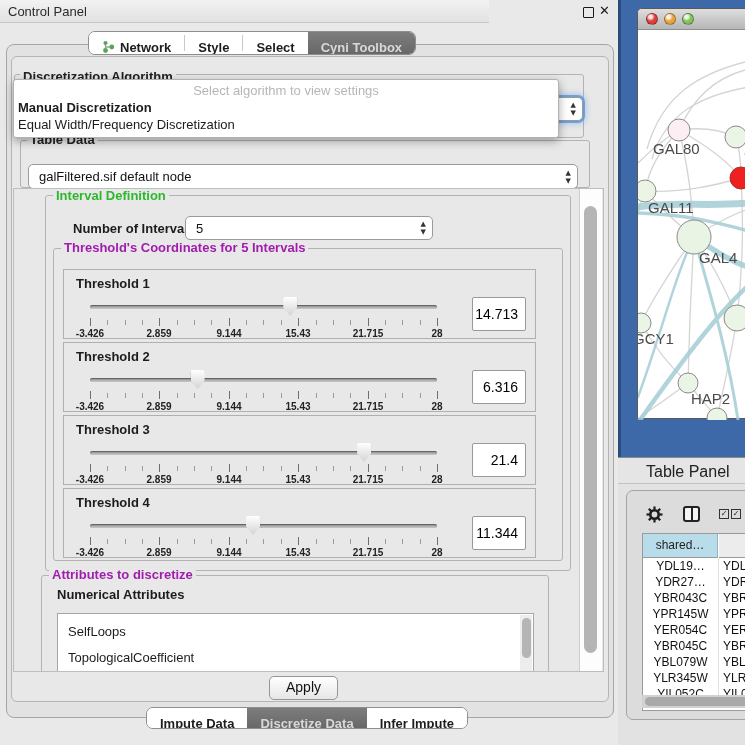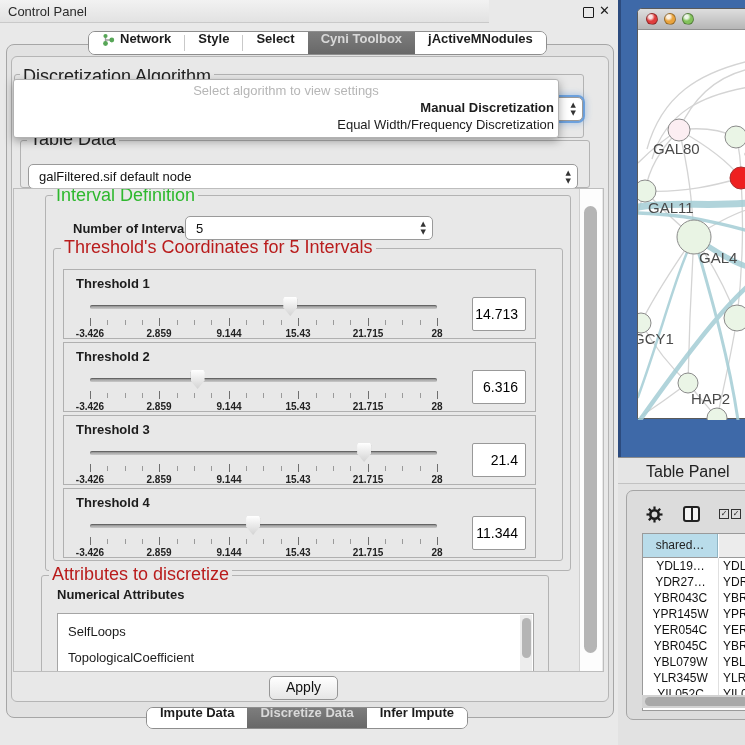--- a/index.html
+++ b/index.html
@@ -6,36 +6,36 @@
   body{font-family:"Liberation Sans","DejaVu Sans",sans-serif;font-size:13px;color:#1c1c1c;}
   #root{position:relative;width:745px;height:745px;overflow:hidden;background:#e7e7e7;}
   .abs{position:absolute;}
   
   #left-panel{position:absolute;left:0;top:0;width:618px;height:745px;background:#e9e9e9;}
   .titlebar{left:0;top:0;width:489px;height:22px;background:linear-gradient(#f2f2f2,#e2e2e2);border-bottom:1px solid #c9c9c9;}
   .titlebar .t{position:absolute;left:8px;top:4px;font-size:13px;color:#2a2a2a;}
   .float-icon{position:absolute;left:583px;top:7px;width:9px;height:9px;border:1.5px solid #1a1a1a;border-radius:1px;}
   .close-icon{position:absolute;left:599px;top:3px;font-size:13px;font-weight:bold;color:#1a1a1a;font-family:"DejaVu Sans",sans-serif;}
   .segtabs{display:flex;align-items:stretch;background:#fff;border:1px solid #8e8e8e;border-radius:7px;overflow:hidden;height:24px;box-sizing:border-box;}
-  .seg{display:flex;align-items:flex-end;padding:8px 13px;font-size:13px;font-weight:600;color:#1c1c1c;background:#fff;white-space:nowrap;}
+  .seg{display:flex;align-items:flex-start;padding:8px 13px;font-size:13px;font-weight:600;color:#1c1c1c;background:#fff;white-space:nowrap;}
   .seg.sel{background:linear-gradient(#7d7d7d,#686868);color:#d9d9d9;}
   .segdiv{width:1px;background:#c9c9c9;margin:3px 0;}
   .outer-panel{left:6px;top:44px;width:606px;height:672px;border:1px solid #a6a6a6;border-radius:8px;background:#e2e2e2;}
   .inner-panel{left:11px;top:56px;width:596px;height:644px;border:1px solid #b5b5b5;border-radius:6px;background:#e8e8e8;}
   .groupbox{border:1px solid #b3b3b3;border-radius:3px;}
-  .grouplabel{position:absolute;padding:0 3px;background:#e8e8e8;font-size:18px;color:#222;line-height:13px;}
+  .grouplabel{position:absolute;padding:0 3px;background:#e8e8e8;font-size:13px;color:#222;line-height:13px;font-weight:bold;}
   .glabel-green{color:#2eb82e;}
-  .glabel-blue{color:#b91c1c;text-align:center;}
+  .glabel-blue{color:#a21caf;text-align:center;}
   .combobox{background:#fff;border:1px solid #9a9a9a;border-radius:5px;box-sizing:border-box;}
   .combobox .val{position:absolute;left:10px;top:4px;font-size:13px;color:#111;white-space:nowrap;}
   .stepper{position:absolute;right:6px;top:3px;display:flex;flex-direction:column;align-items:center;line-height:8px;font-size:7px;color:#333;font-family:"DejaVu Sans",sans-serif;}
   .focus-ring{box-shadow:0 0 0 2px rgba(100,155,220,.9),0 0 6px 3px rgba(100,155,220,.45);}
   .popup{left:13px;top:79px;width:546px;height:59px;background:#fff;border:1px solid #b2b2b2;border-radius:3px;box-shadow:0 3px 10px rgba(0,0,0,.35);box-sizing:border-box;}
   .popup .ph{text-align:center;color:#b6b6b6;padding:3px 0 1px;font-size:13px;}
-  .popup .opt{padding:1px 4px;font-size:13px;text-align:right;}
+  .popup .opt{padding:1px 4px;font-size:13px;}
   .popup .opt.bold{font-weight:bold;}
   .scrollregion{left:13px;top:188px;width:591px;height:484px;border:1px solid #bdbdbd;background:#e8e8e8;overflow:hidden;box-sizing:border-box;}
   .vtrack{position:absolute;left:565px;top:0px;width:22px;height:484px;background:#fdfdfd;border-left:1px solid #cfcfcf;}
   .vthumb{position:absolute;left:569px;top:17px;width:13px;height:447px;background:#b5b5b5;border-radius:7px;}
   .th-row{position:absolute;left:49px;width:473px;height:70px;border:1px solid #b0b0b0;background:#e8e8e8;box-sizing:border-box;}
   .th-label{position:absolute;left:12px;top:6px;font-weight:bold;font-size:13px;}
   .slider{position:absolute;left:26px;top:26px;width:348px;height:44px;}
   .track{position:absolute;left:0;top:9px;width:347px;height:4px;border-radius:3px;background:linear-gradient(#8b8b8b,#c9c9c9);box-shadow:inset 0 1px 1px rgba(0,0,0,.35);}
   .thumb{position:absolute;top:1px;width:14px;height:19px;background:linear-gradient(#ffffff,#d3d3d3);clip-path:polygon(8% 0,92% 0,100% 12%,100% 55%,50% 100%,0 55%,0 12%);filter:drop-shadow(0 0 1px #777);}
   .ticks-minor{position:absolute;left:0;top:24px;width:348px;height:5px;background:repeating-linear-gradient(to right,#9a9a9a 0 1px,transparent 1px 17.35px);}
@@ -99,23 +99,20 @@
         <div class="segdiv"></div>
         <div class="seg">
             <span>Style</span>
           </div>
         <div class="segdiv"></div>
         <div class="seg">
             <span>Select</span>
           </div>
         <div class="seg sel">
             <span>Cyni Toolbox</span>
-          </div>
-        <div class="seg">
-            <span>jActiveMNodules</span>
           </div>
       </div>
     </div>
 
     <div class="abs groupbox" style="left:14px;top:74px;width:568px;height:62px;"></div>
     <div class="grouplabel" style="left:20px;top:70px;">Discretization Algorithm</div>
     <div class="abs combobox focus-ring" style="left:22px;top:97px;width:561px;height:24px;">
       <span class="stepper">
           <span>▲</span>
           <span>▼</span>

